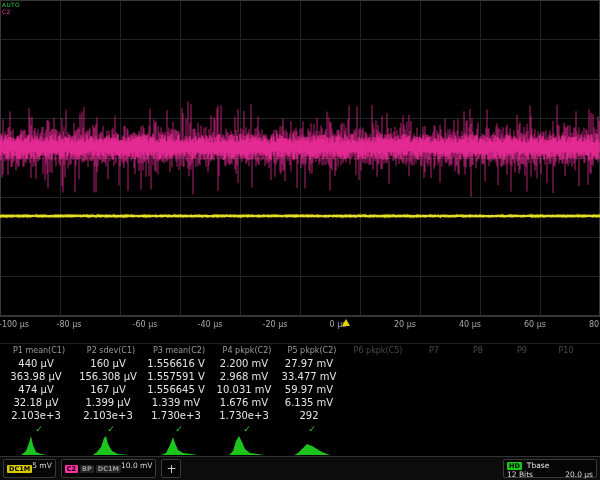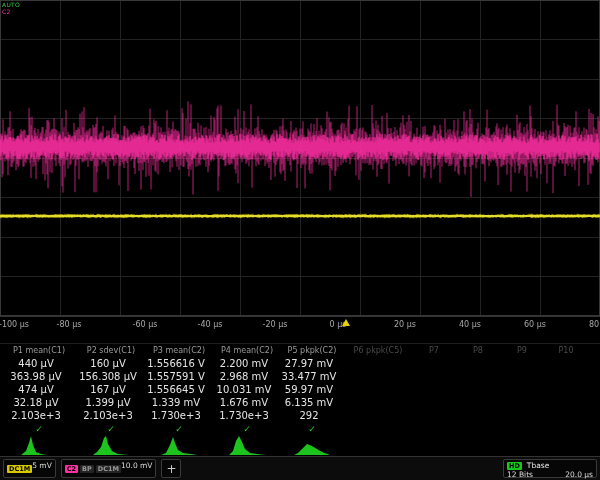--- a/index.html
+++ b/index.html
@@ -95,21 +95,21 @@
       <span class="tlabel" style="left: 535px;">60 µs</span>
       <span class="tlabel" style="left: 600px;">80 µs</span>
       <div class="trig" style="left: 342px;"></div>
     </div>
 
   <div class="mtable" id="mtable">
       <div class="trow hdr">
         <span class="th" style="width: 78px;">P1 mean(C1)</span>
         <span class="th" style="width: 66px;">P2 sdev(C1)</span>
         <span class="th" style="width: 70px;">P3 mean(C2)</span>
-        <span class="th" style="width: 66px;">P4 mean(C2)</span>
+        <span class="th" style="width: 66px;">P4 pkpk(C2)</span>
         <span class="th" style="width: 64px;">P5 pkpk(C2)</span>
         <span class="th dim" style="width: 68px;">P6 pkpk(C5)</span>
         <span class="th dim" style="width: 44px;">P7</span>
         <span class="th dim" style="width: 44px;">P8</span>
         <span class="th dim" style="width: 44px;">P9</span>
         <span class="th dim" style="width: 44px;">P10</span>
       </div>
       <div class="trow">
         <span class="td" style="width: 78px;">440 µV</span>
         <span class="td" style="width: 66px;">160 µV</span>

